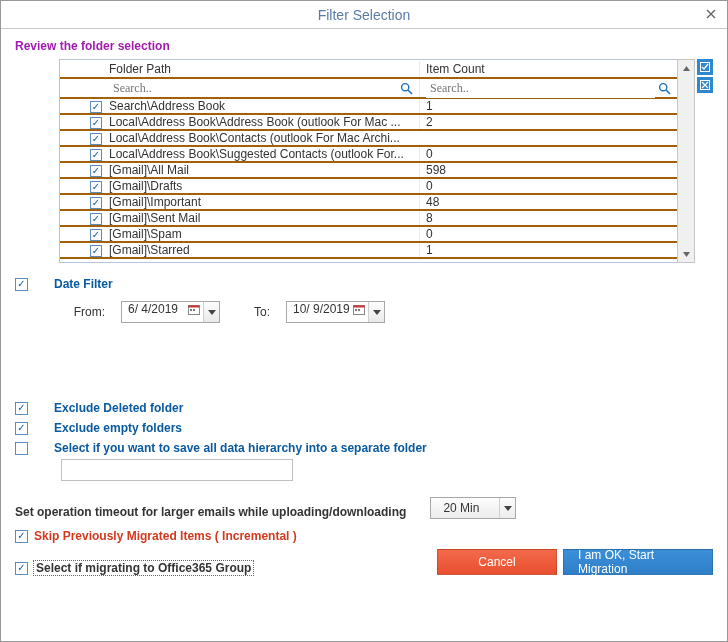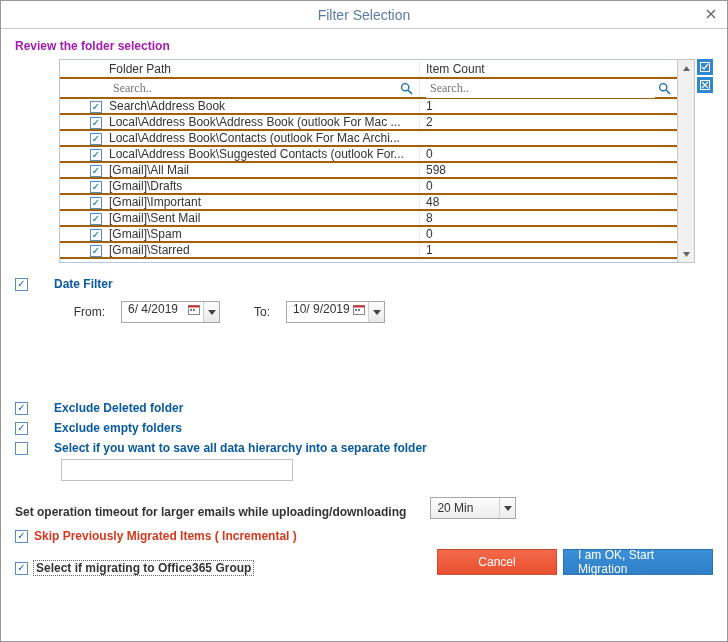--- a/index.html
+++ b/index.html
@@ -117,21 +117,21 @@
   }
   .check-group { margin-top: 78px; }
   .plain-input {
     margin-left: 46px; margin-top: 4px; width: 232px; height: 22px;
     border: 1px solid #bfbfbf; padding: 2px 4px; font-family: inherit;
   }
   .timeout-row { margin-top: 16px; display: flex; align-items: flex-end; gap: 24px; }
   .timeout-row .lbl { font-weight: 600; color: #333; }
   .select {
     display: inline-flex; align-items: center; border: 1px solid #a7a7a7;
-    height: 22px; width: 86px; padding-left: 6px; position: relative;
+    height: 22px; width: 86px; padding-left: 12px; position: relative;
     background: linear-gradient(#fdfdfd,#ececec);
   }
   .select .dd {
     position: absolute; right: 0; width: 16px; height: 100%;
     border-left: 1px solid #cfcfcf; display: inline-flex; align-items: center; justify-content: center;
     color: #444; cursor: pointer;
   }
   .red-opt { color: #d23a1f; font-weight: 600; }
   .dotted-focus { outline: 1px dotted #666; outline-offset: 0px; padding: 0 2px; }
   .footer {

